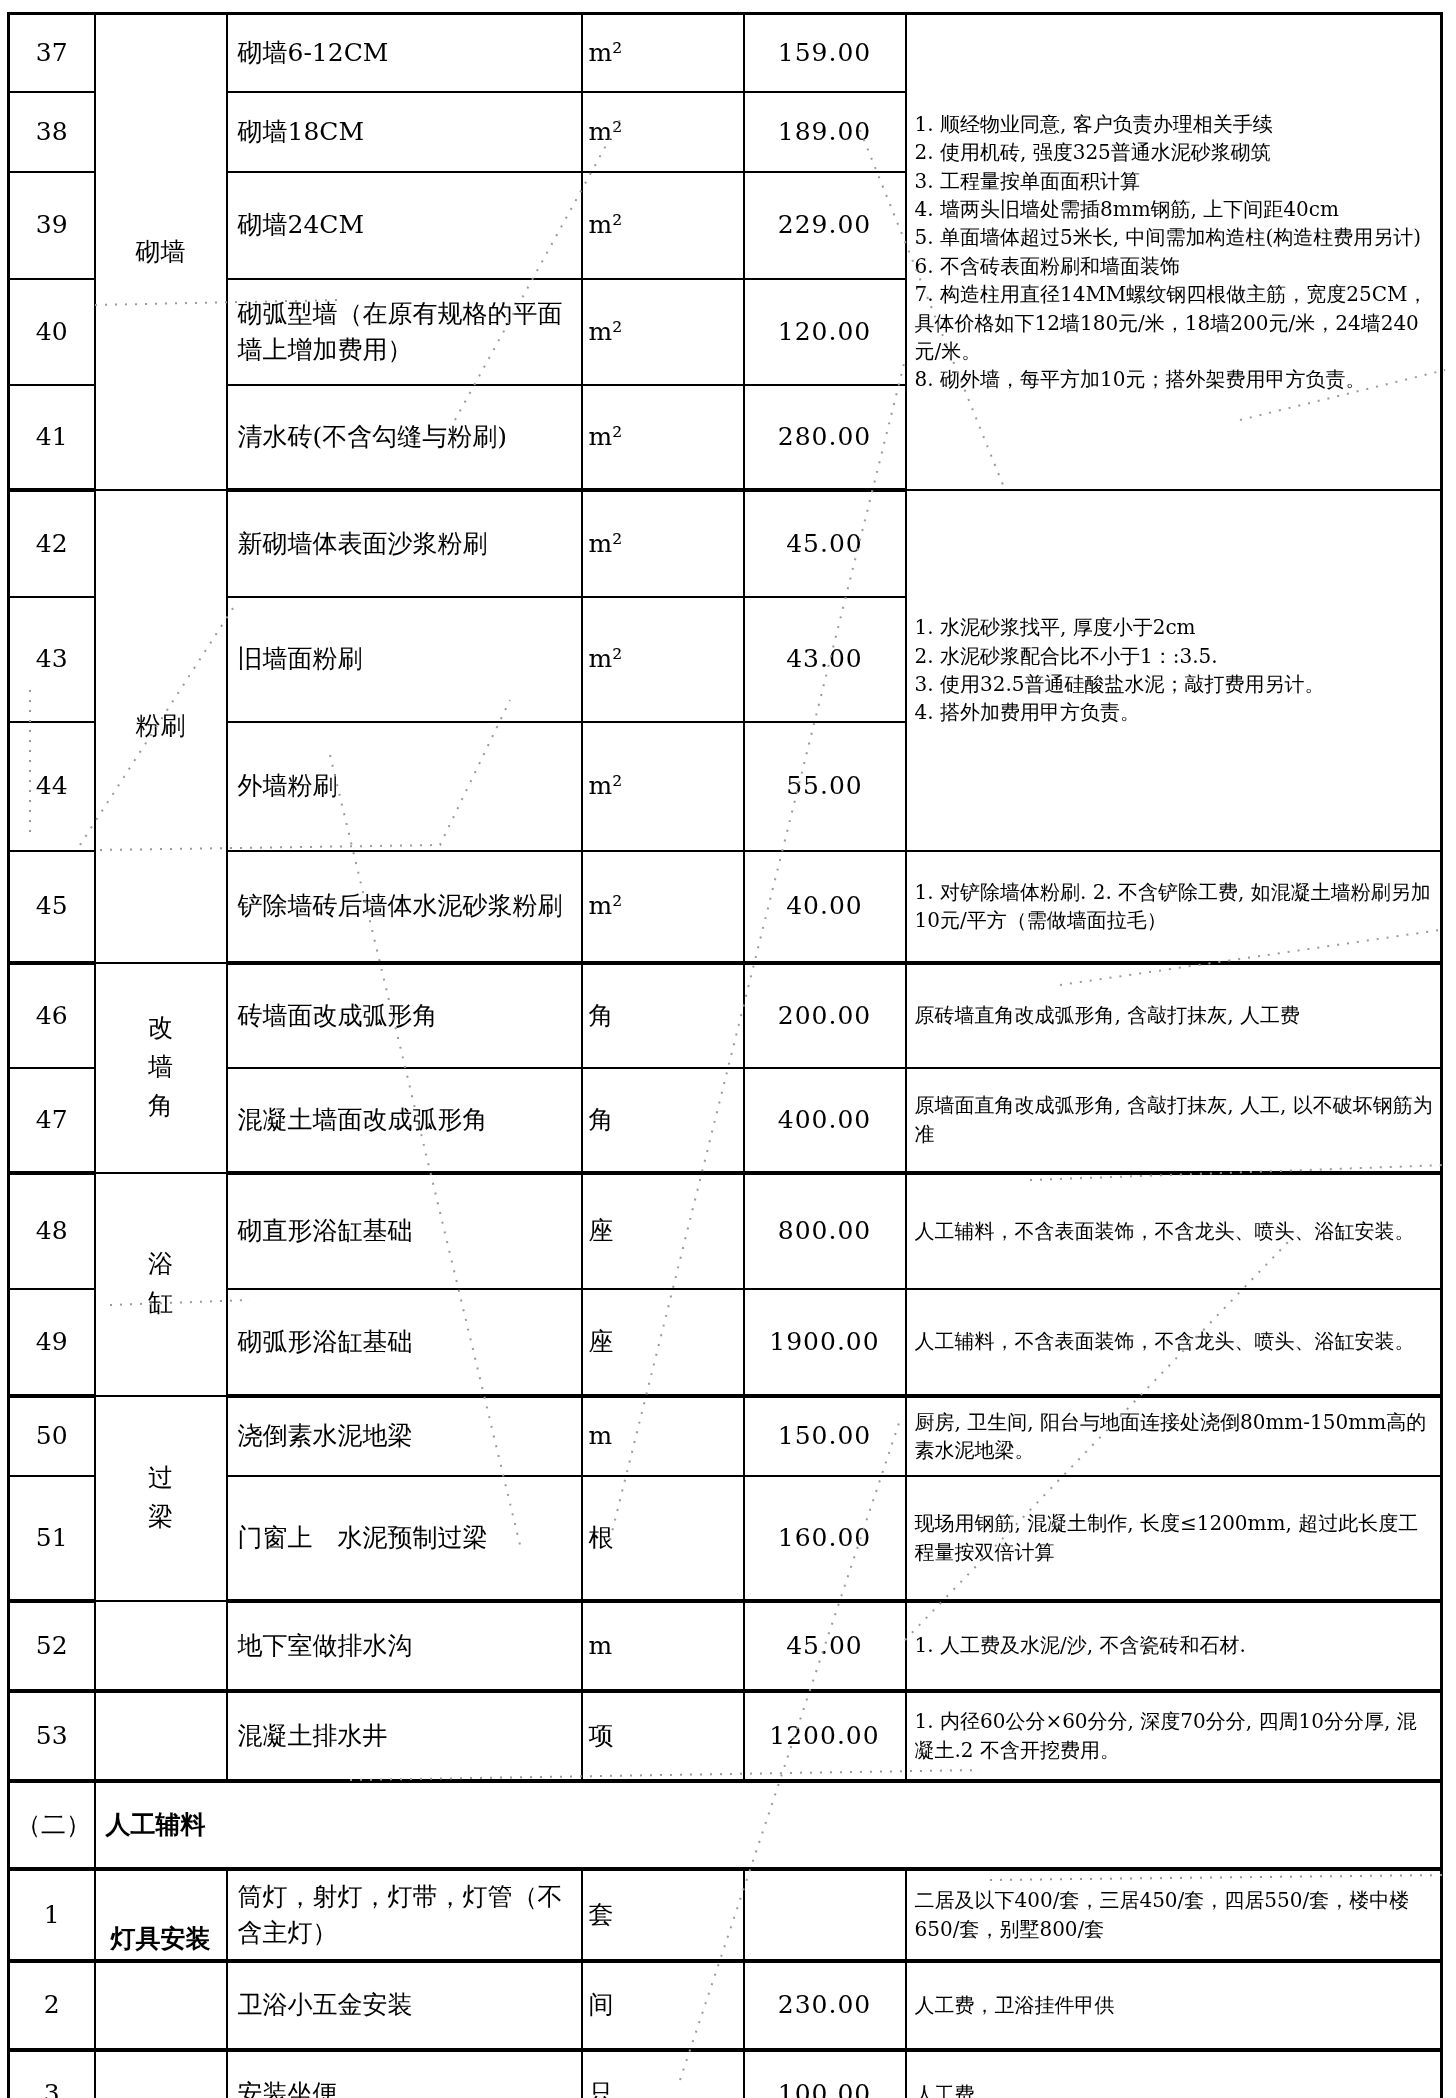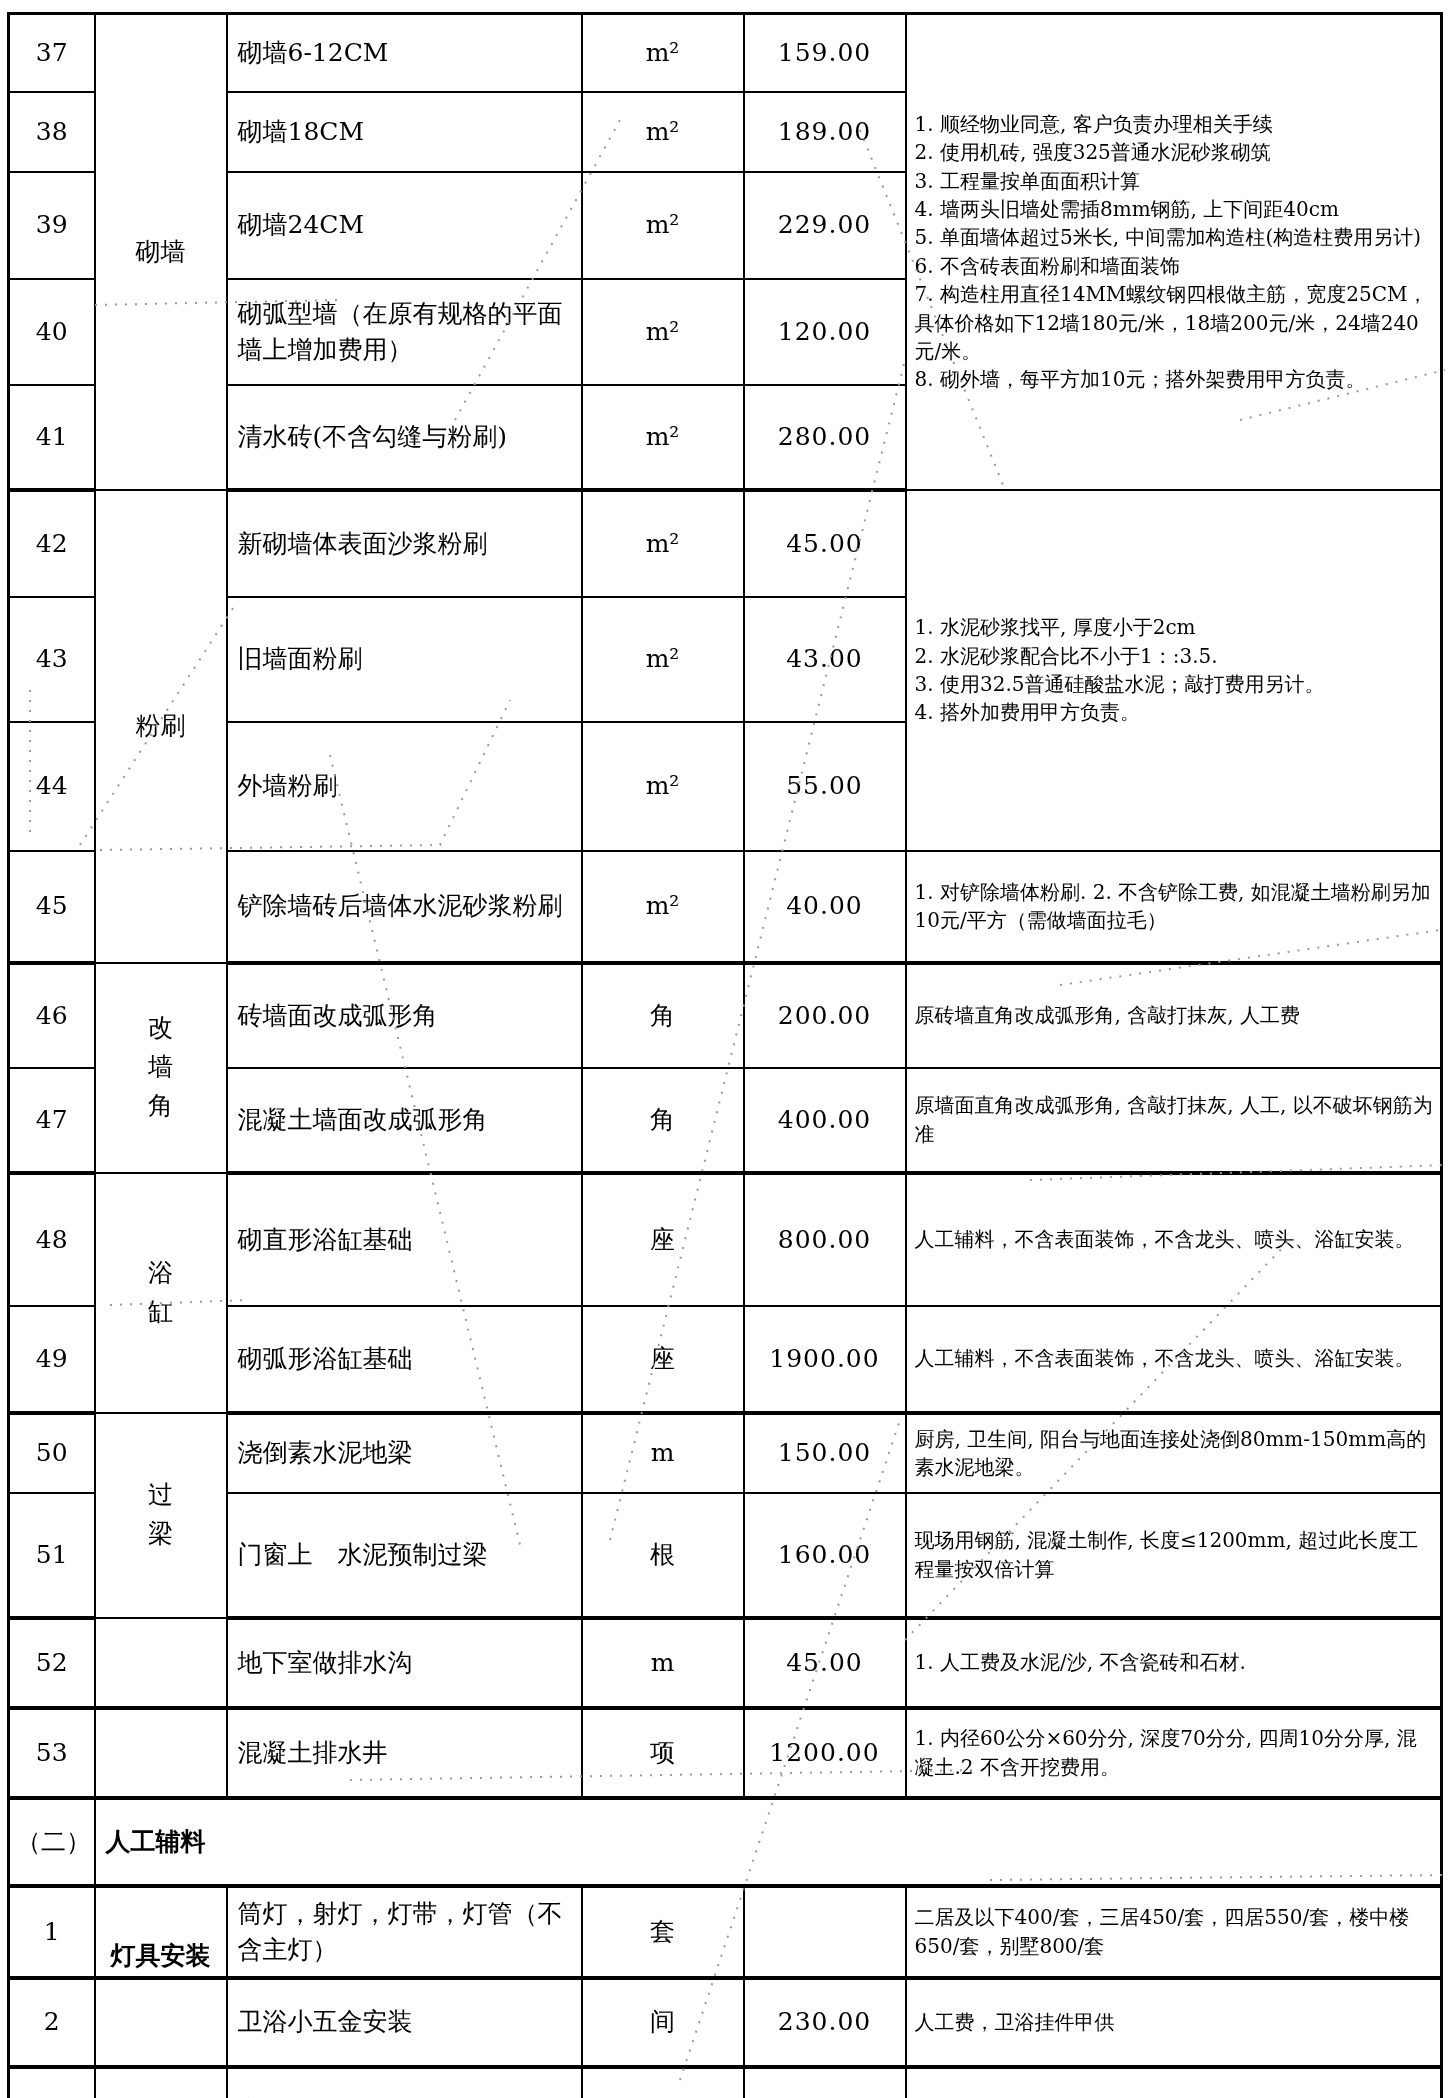--- a/index.html
+++ b/index.html
@@ -20,21 +20,21 @@
     padding:4px 6px;
     font-size:25px;
     line-height:1.42;
     vertical-align:middle;
     overflow:hidden;
   }
   tr.thick > td{border-bottom-width:4px;}
   td.num{text-align:center;}
   td.cat{text-align:center;}
   td.item{text-align:left;padding-left:10px;}
-  td.unit{text-align:center;}
+  td.unit{}
   td.price-c{text-align:center;letter-spacing:1px;}
   td.notes{text-align:left;padding-left:8px;font-size:20px;}
   td.cat-bottom{vertical-align:bottom;padding-bottom:2px;font-weight:bold;}
   .preline{white-space:pre-line;}
   .vstack{white-space:pre-line;line-height:1.55;}
   td.sec-title{font-weight:bold;text-align:left;padding-left:10px;}
   svg.artifacts{position:absolute;left:0;top:0;pointer-events:none;}
 </style>
 </head>
 <body>
@@ -132,21 +132,21 @@
     <td class="notes">原砖墙直角改成弧形角, 含敲打抹灰, 人工费</td>
   </tr>
   <tr style="height:105px" class="thick">
     <td class="num">47</td>
     <td class="item">混凝土墙面改成弧形角</td>
     <td class="unit">角</td>
     <td class="price-c">400.00</td>
     <td class="notes">原墙面直角改成弧形角, 含敲打抹灰, 人工, 以不破坏钢筋为准</td>
   </tr>
 
-  <tr style="height:133px">
+  <tr style="height:116px">
     <td class="num">48</td>
     <td class="cat vstack" rowspan="2">浴
 缸</td>
     <td class="item">砌直形浴缸基础</td>
     <td class="unit">座</td>
     <td class="price-c">800.00</td>
     <td class="notes">人工辅料，不含表面装饰，不含龙头、喷头、浴缸安装。</td>
   </tr>
   <tr style="height:107px" class="thick">
     <td class="num">49</td>

